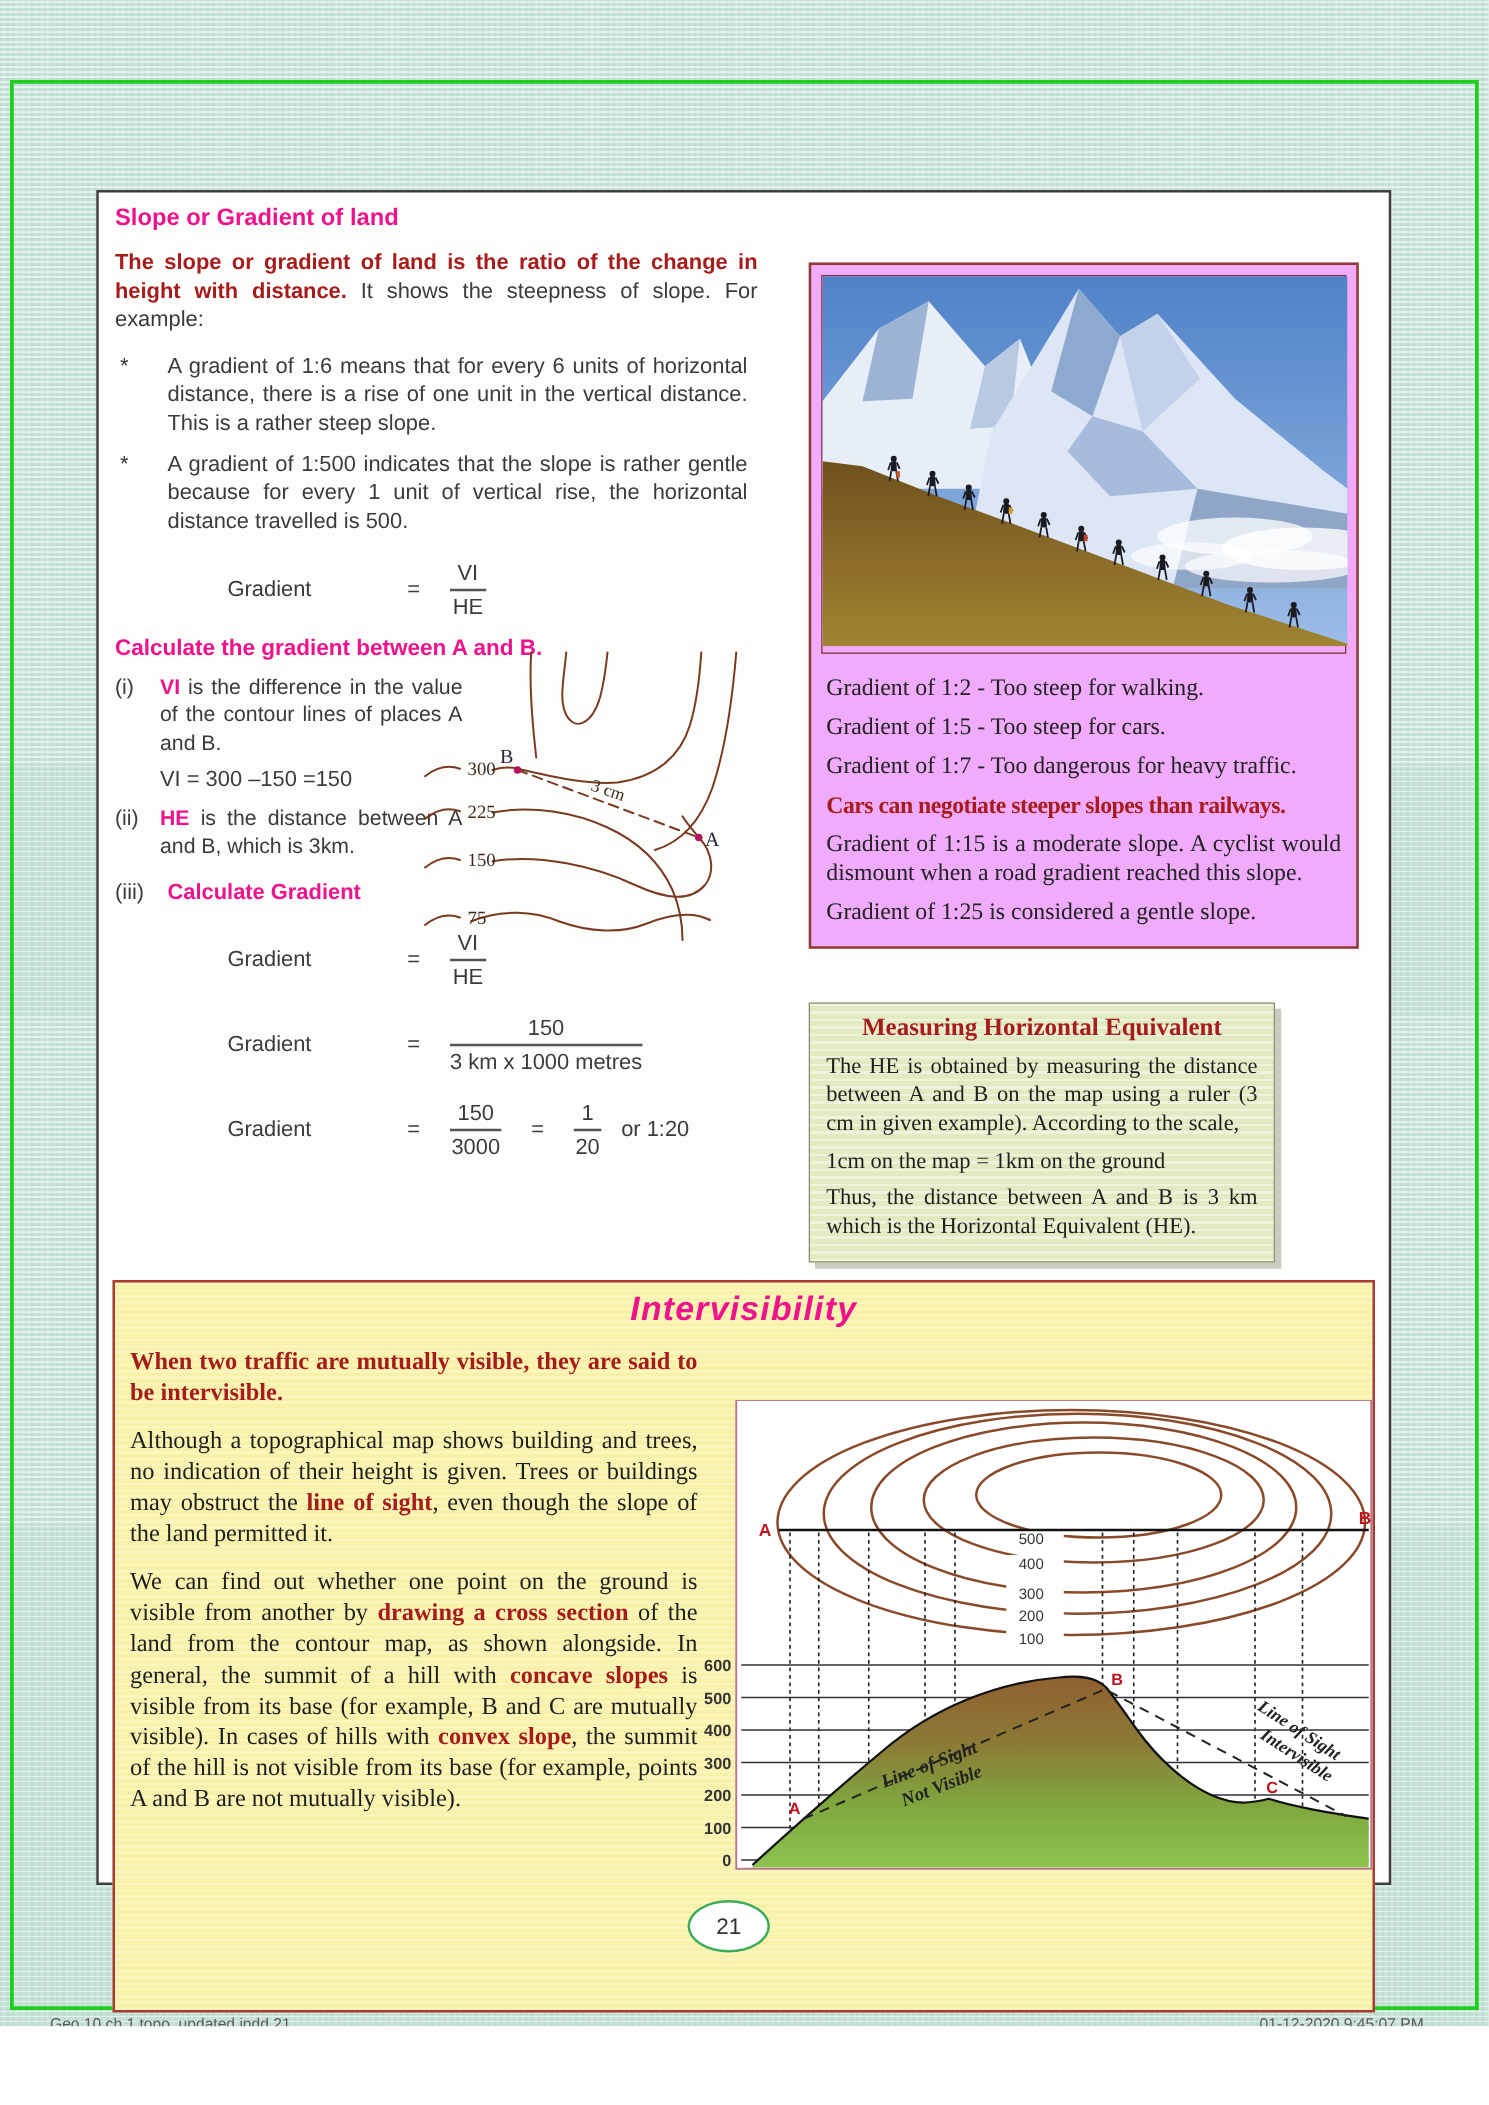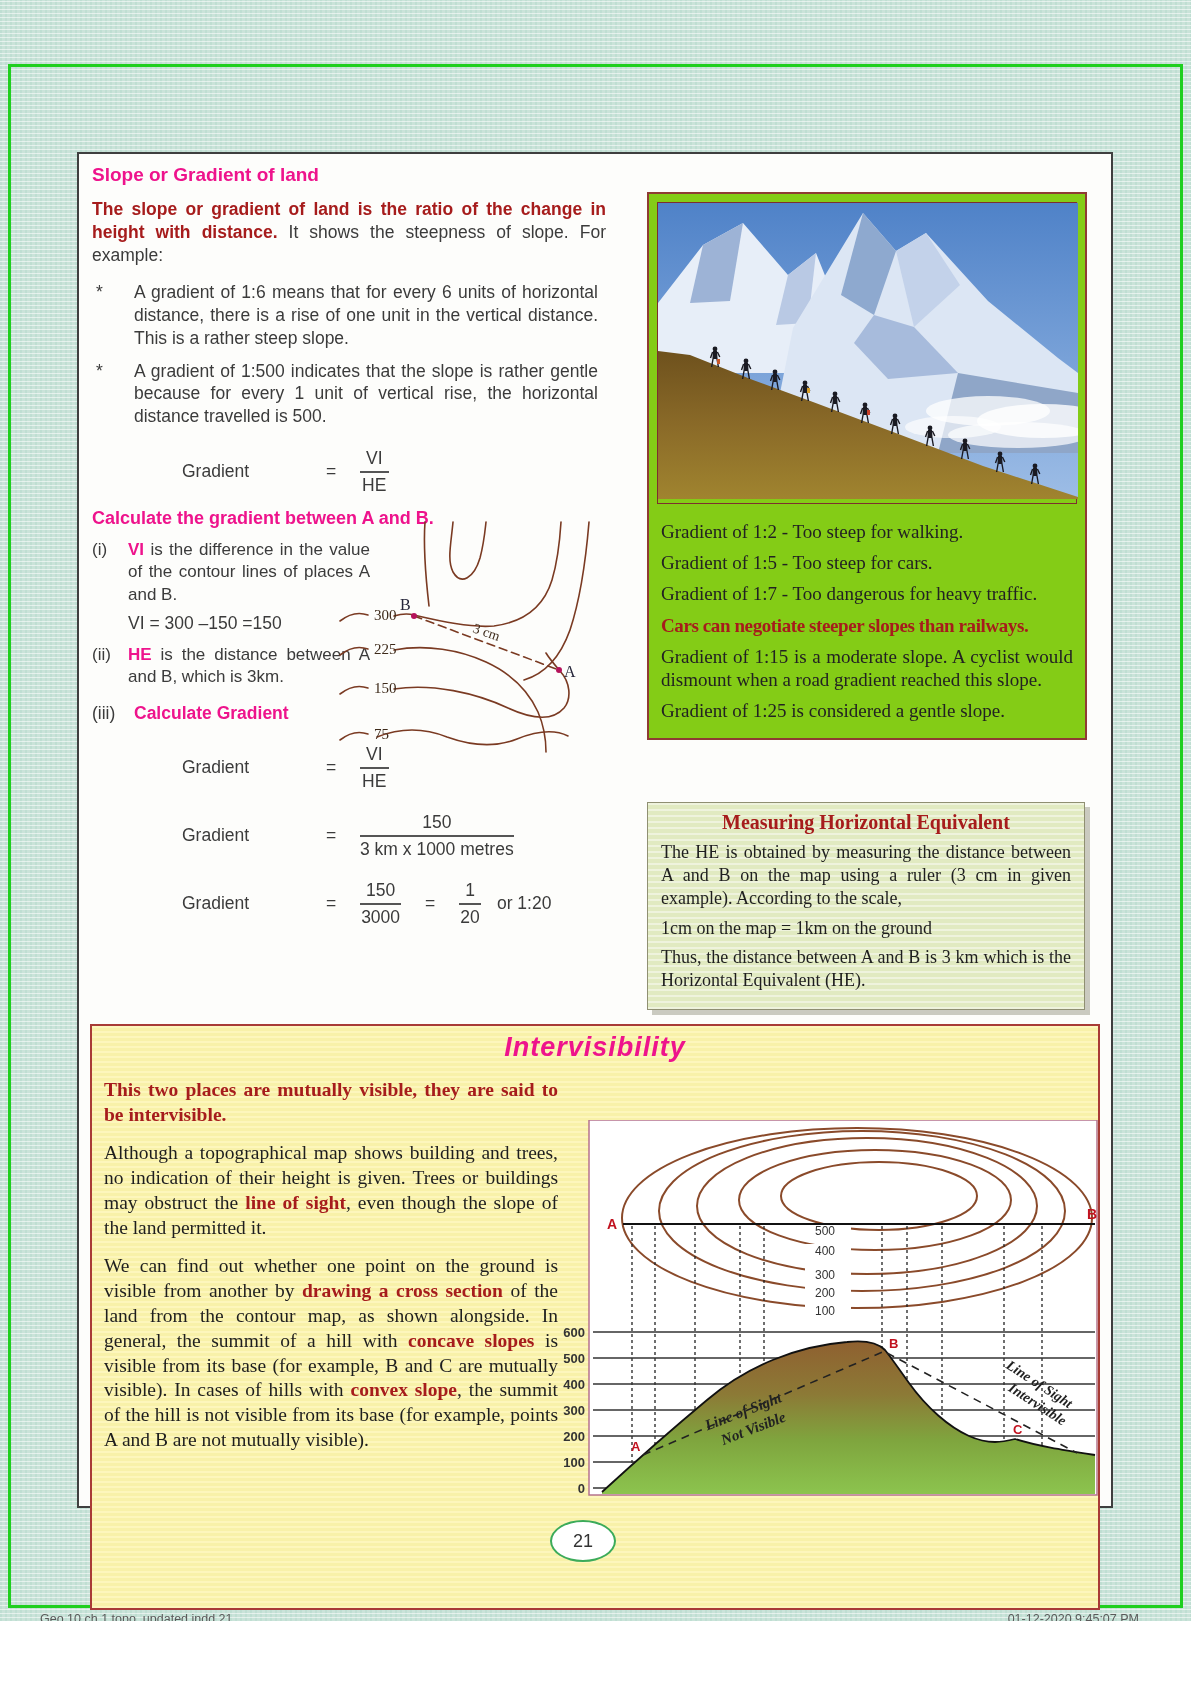--- a/index.html
+++ b/index.html
@@ -41,29 +41,29 @@
   .item .ilbl{width:36px;}
   .item .itxt{width:242px;text-align:justify;}
   .vi-eq{margin:4px 0 10px 36px;font-size:17.5px;}
   .item3{display:flex;font-size:17.5px;margin:14px 0 4px;}
   .item3 .ilbl{width:42px;}
   .item3 .ihead{color:var(--pink);font-weight:bold;}
   .ans{color:var(--pink);font-weight:bold;font-size:17px;margin:14px 0 0 58px;line-height:1.5;}
   .ans .l2{margin-left:38px;}
   .contour-sketch{position:absolute;left:253px;top:362px;width:286px;height:238px;}
   
-  .photo-panel{position:absolute;left:568px;top:38px;width:440px;
-    border:2px solid #8f3b33;background:#84cc16;padding:8px 8px 6px;}
+  .photo-panel{position:absolute;left:568px;top:56px;width:440px;
+    border:2px solid #8f3b33;background:#f0abfc;padding:8px 8px 6px;}
   .photo-frame{border:1px solid #7d2e2e;}
   .captions{font-family:"Liberation Serif",serif;font-size:19px;color:#222;
     padding:8px 4px 2px;line-height:1.22;}
   .captions p{margin:8px 0;}
   .cap-note{color:var(--darkred);font-weight:bold;letter-spacing:-0.4px;}
   .cap-just{text-align:justify;}
-  .he-box{position:absolute;left:568px;top:648px;width:438px;
+  .he-box{position:absolute;left:568px;top:648px;width:373px;
     border:1px solid #8f8f72;box-shadow:5px 5px 0 rgba(140,140,120,.45);
     background-color:#e1eac1;
     background-image:repeating-linear-gradient(0deg, rgba(255,255,255,.45) 0 2px, transparent 2px 6px);
     padding:8px 13px 10px;font-family:"Liberation Serif",serif;}
   .he-title{color:#a61c1c;font-weight:bold;font-size:20px;text-align:center;margin-bottom:6px;}
   .he-box p{font-size:18px;line-height:1.27;color:#1e1e1e;text-align:justify;margin:7px 0;}
   
   .iv-box{position:absolute;left:11px;top:870px;width:1010px;height:586px;
     border:2px solid #a83b36;
     background-color:#f8f1a9;
@@ -260,21 +260,21 @@
   <div class="he-box">
     <div class="he-title">Measuring Horizontal Equivalent</div>
     <p>The HE is obtained by measuring the distance between A and B on the map using a ruler (3 cm in given example). According to the scale,</p>
     <p>1cm on the map = 1km on the ground</p>
     <p>Thus, the distance between A and B is 3 km which is the Horizontal Equivalent (HE).</p>
   </div>
 
   <div class="iv-box">
     <div class="iv-title">Intervisibility</div>
     <div class="iv-text">
-      <p class="rich iv-lead"><span class="b">This two places are mutually visible, they are said to be intervisible.</span></p>
+      <p class="rich iv-lead"><span class="b">When two traffic are mutually visible, they are said to be intervisible.</span></p>
       <p class="rich"><span>Although a topographical map shows building and trees, no indication of their height is given. Trees or buildings may obstruct the </span><span class="b">line of sight</span><span>, even though the slope of the land permitted it.</span></p>
       <p class="rich"><span>We can find out whether one point on the ground is visible from another by </span><span class="b">drawing a cross section</span><span> of the land from the contour map, as shown alongside. In general, the summit of a hill with </span><span class="b">concave slopes</span><span> is visible from its base (for example, B and C are mutually visible). In cases of hills with </span><span class="b">convex slope</span><span>, the summit of the hill is not visible from its base (for example, points A and B are not mutually visible).</span></p>
     </div>
 
     <div class="iv-diagram">
       <svg width="552" height="377" viewBox="0 0 552 377">
         <defs>
           <linearGradient id="hillGrad" x1="0" y1="0" x2="0" y2="1">
             <stop offset="0" stop-color="#8f6030"></stop>
             <stop offset="0.35" stop-color="#8c7a36"></stop>

